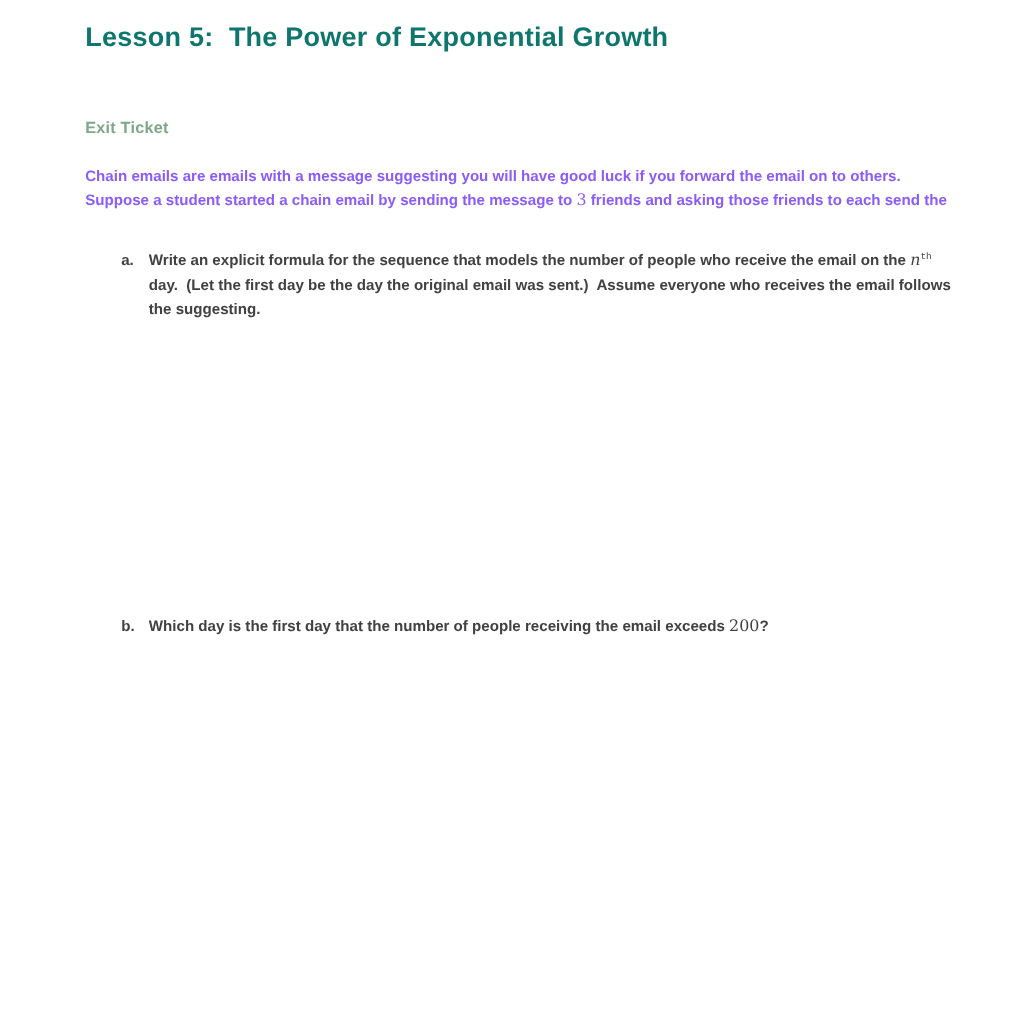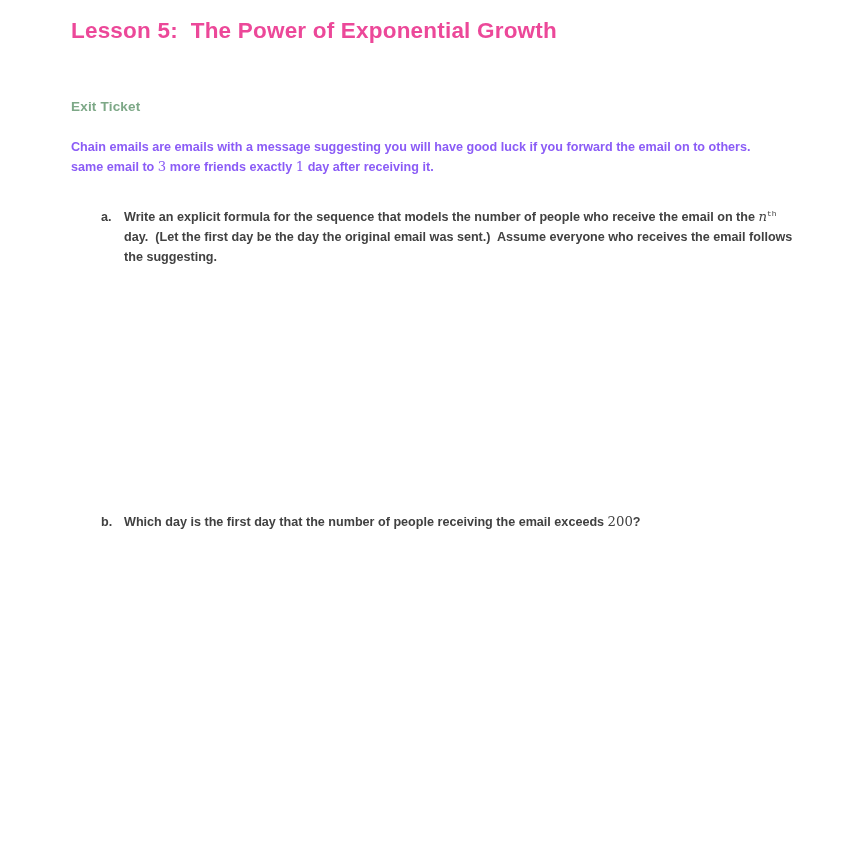--- a/index.html
+++ b/index.html
@@ -14,21 +14,21 @@
     background: #ffffff;
     font-family: "Liberation Sans", sans-serif;
     overflow: hidden;
   }
   .page-title {
     position: absolute;
     left: 71px;
     top: 3px;
     font-size: 22.5px;
     font-weight: bold;
-    color: #ec4899;
+    color: #0f766e;
     white-space: pre-wrap;
     letter-spacing: 0.2px;
     text-align: right;
   }
   .section-heading {
     position: absolute;
     left: 71px;
     top: 88px;
     font-size: 13.5px;
     font-weight: bold;
@@ -93,21 +93,21 @@
 <body>
 
 <div class="page">
 
   <h1 class="page-title">Lesson 5:  The Power of Exponential Growth</h1>
 
   <h2 class="section-heading">Exit Ticket</h2>
 
   <div class="intro">
       <div class="text-line">Chain emails are emails with a message suggesting you will have good luck if you forward the email on to others.</div>
-      <div class="text-line">same email to <span class="seg-math">3</span> more friends exactly <span class="seg-math">1</span> day after receiving it.</div>
+      <div class="text-line">Suppose a student started a chain email by sending the message to <span class="seg-math">3</span> friends and asking those friends to each send the</div>
     </div>
 
   <div class="question question-a">
     <div class="q-label">a.</div>
     <div class="q-text">
         <div class="text-line">Write an explicit formula for the sequence that models the number of people who receive the email on the <span class="seg-mathit">n</span><sup class="seg-sup">th</sup></div>
         <div class="text-line">day.  (Let the first day be the day the original email was sent.)  Assume everyone who receives the email follows</div>
         <div class="text-line">the suggesting.</div>
       </div>
   </div>

